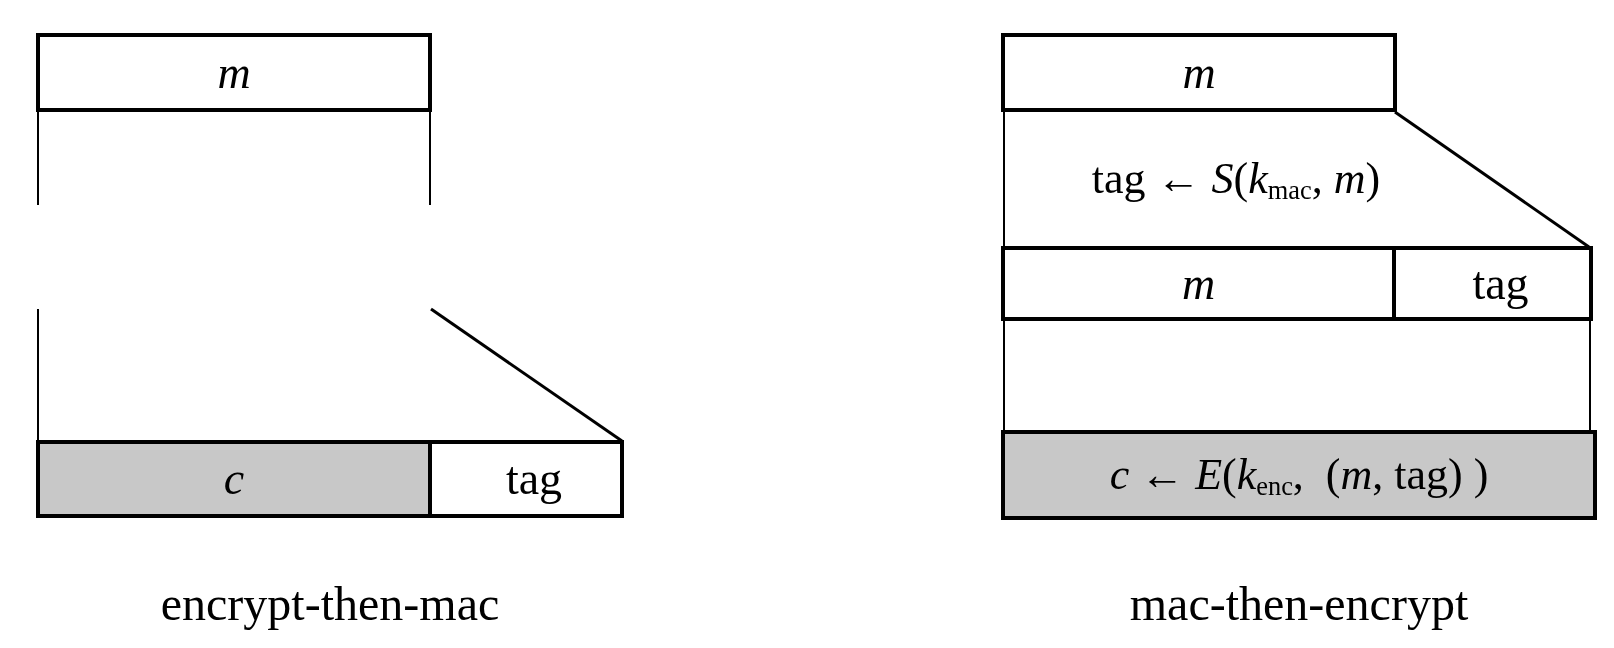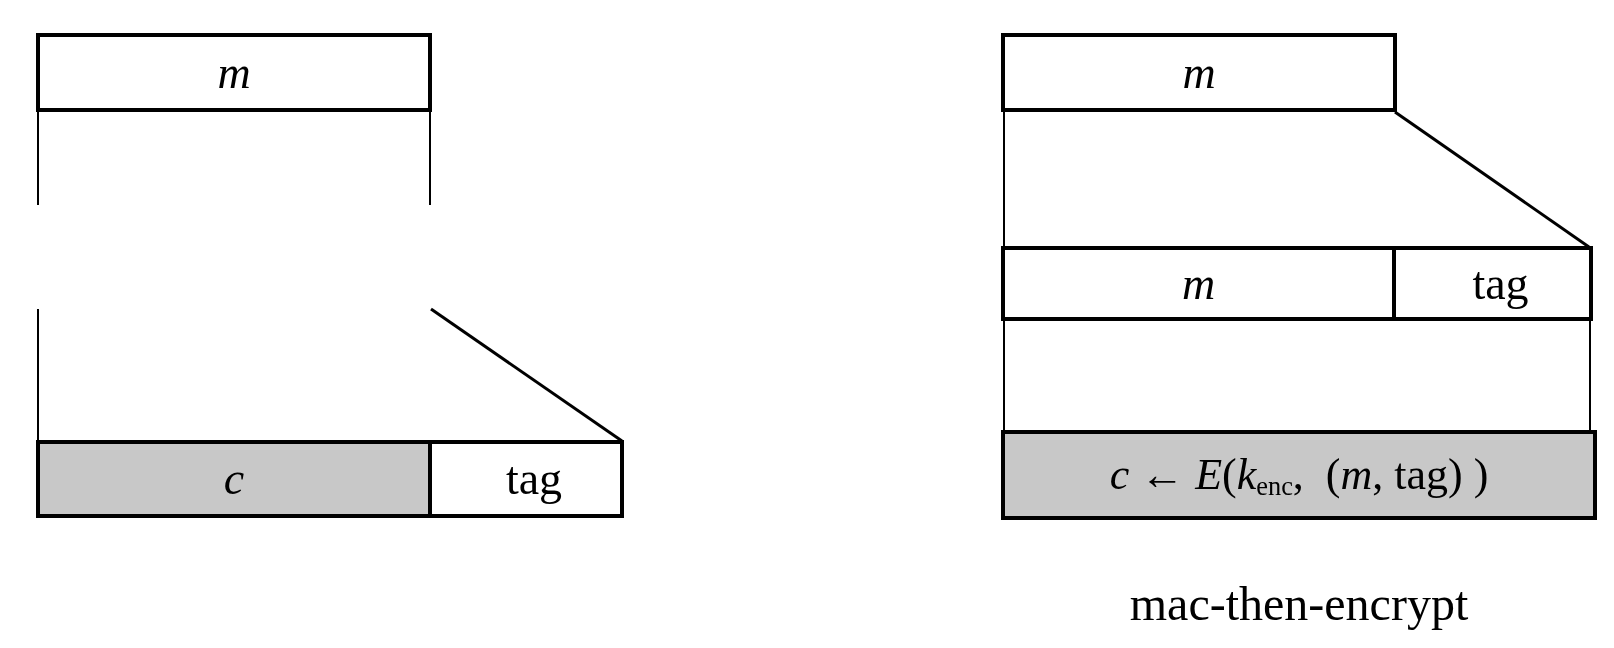--- a/index.html
+++ b/index.html
@@ -100,27 +100,31 @@
 
   <div class="abs box split-box" style="left:36px; top:440px; width:588px; height:78px;">
     <div class="cell shaded" style="width:388px;">
       <span class="var">c</span>
     </div>
     <div class="cell cell-divider" style="flex:1;">
       <span class="rm">tag</span>
     </div>
   </div>
 
+  <div class="abs caption" style="left:36px; top:580px; width:588px;">encrypt-then-mac</div>
 
   <div class="abs box" style="left:1001px; top:33px; width:396px; height:79px;">
     <span class="var">m</span>
   </div>
 
   <div class="abs leftline" style="left:1003px; top:112px; height:134px;"></div>
 
+  <div class="abs center-flex" style="left:1003px; top:112px; width:466px; height:134px;">
+    <span class="formula"><span class="f-r">tag ← </span><span class="f-i">S</span><span class="f-r">(</span><span class="f-i">k</span><sub class="f-sub">mac</sub><span class="f-r">, </span><span class="f-i">m</span><span class="f-r">)</span></span>
+  </div>
 
   <div class="abs box split-box" style="left:1001px; top:246px; width:592px; height:75px;">
     <div class="cell" style="width:387px;">
       <span class="var">m</span>
     </div>
     <div class="cell cell-divider" style="flex:1;">
       <span class="rm">tag</span>
     </div>
   </div>
 

